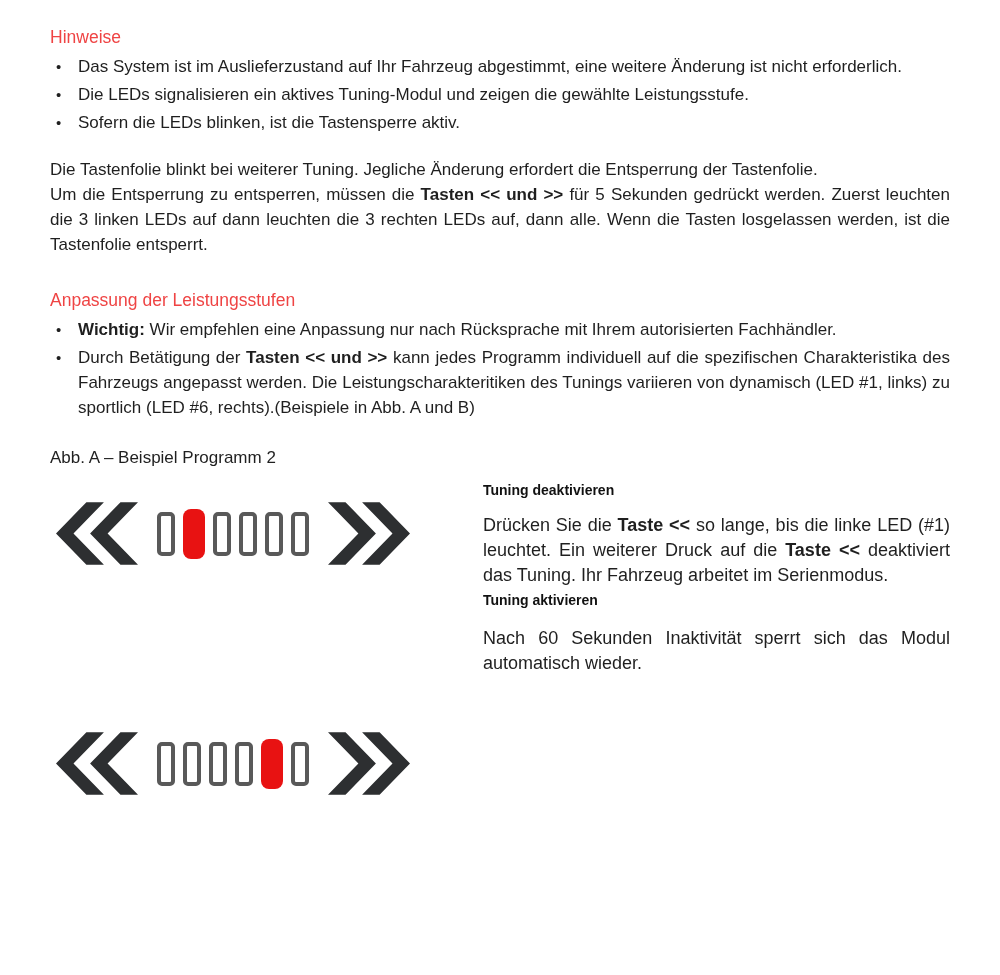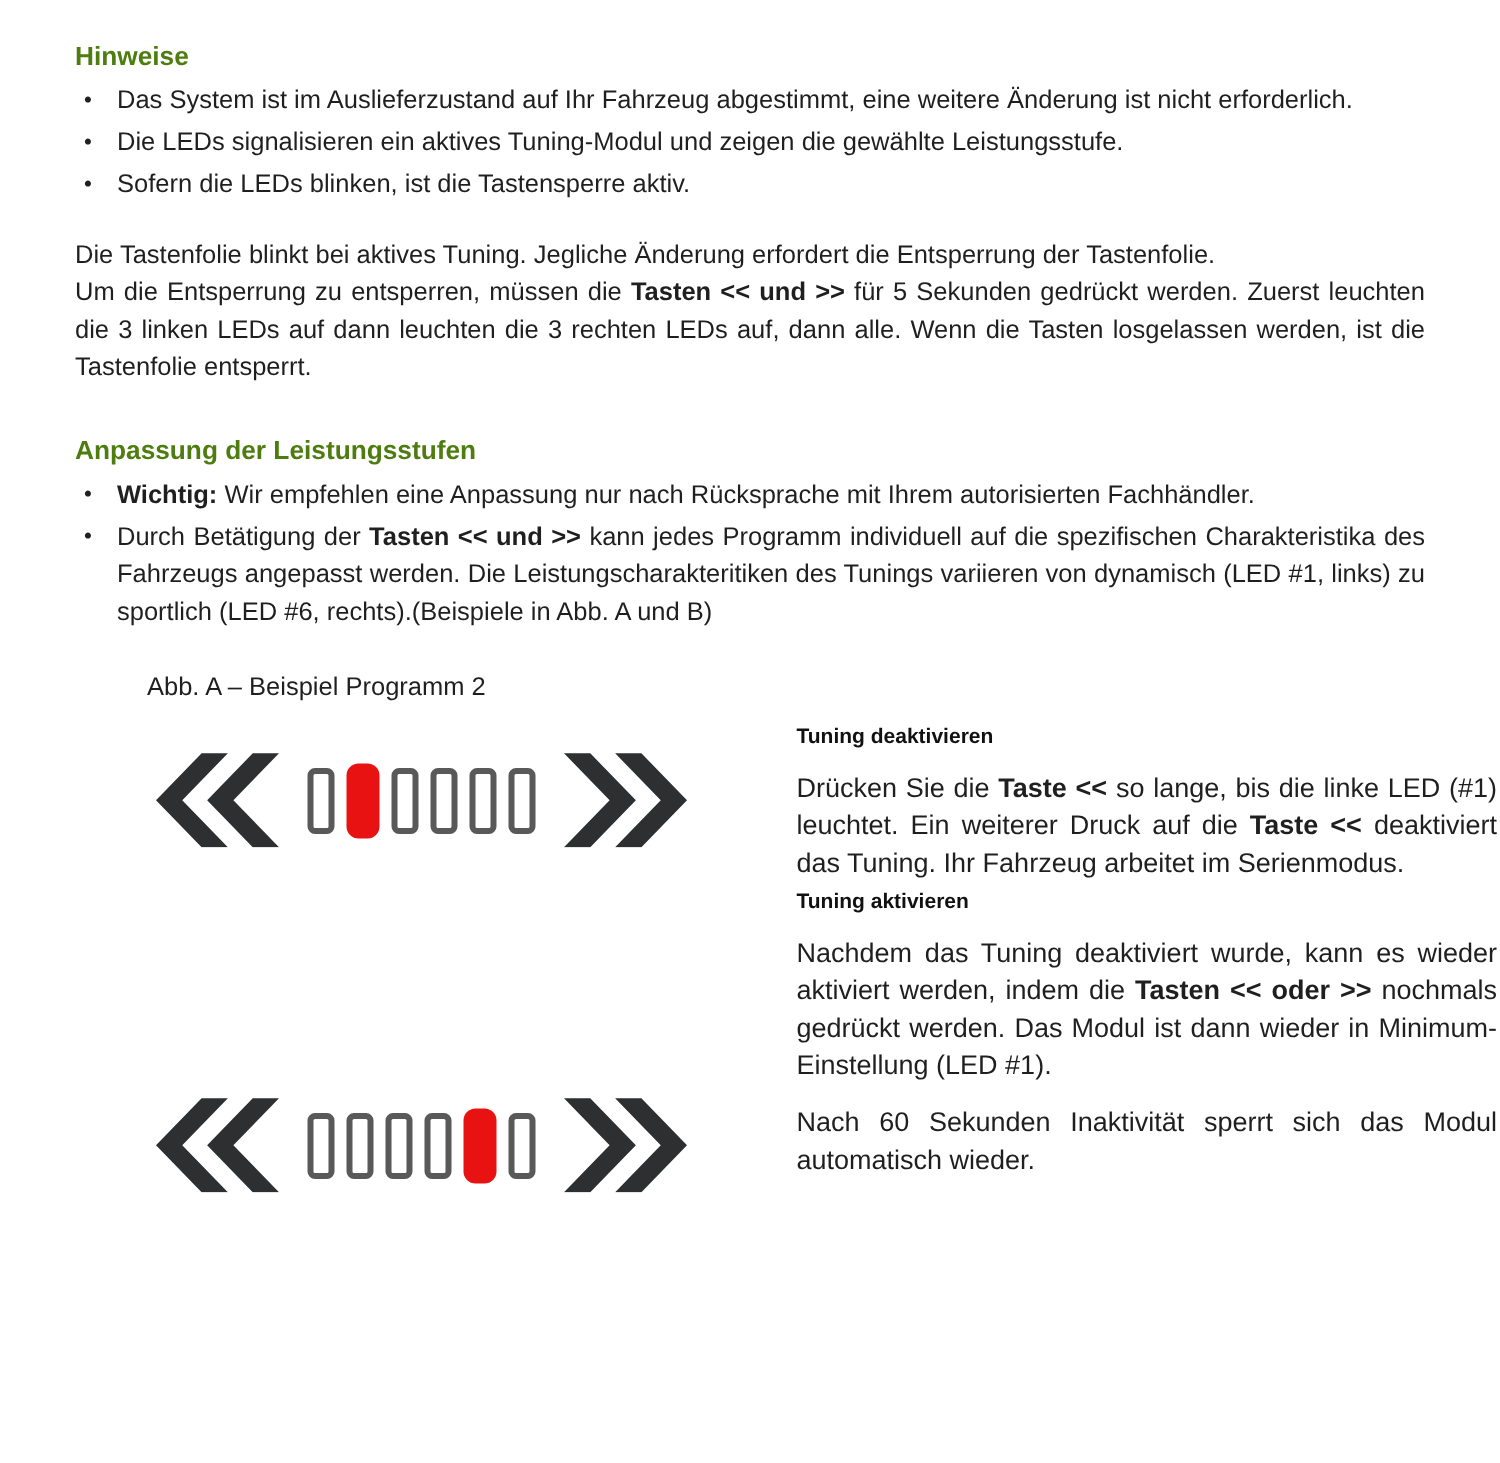--- a/index.html
+++ b/index.html
@@ -1,36 +1,36 @@
 <!DOCTYPE html>
 <html lang="de"><head>
 <meta charset="utf-8">
 <style>
   html,body{margin:0;padding:0;background:#ffffff;}
   body{width:1000px;height:975px;overflow:hidden;
        font-family:"Liberation Sans",sans-serif;color:#1f1f1f;}
   .page{padding:26px 50px 0 50px;position:relative;}
-  h3{font-size:17.5px;line-height:22px;font-weight:700;color:#4d7c0f;margin:0;}
+  h3{font-size:17.5px;line-height:22px;font-weight:400;color:#ef4444;margin:0;}
   .body-txt{font-size:17px;line-height:25px;}
   .just{text-align:justify;text-align-last:left;}
   .b{font-weight:700;}
   p{margin:0;}
 
   ul.bullets{list-style:none;margin:6px 0 0 0;padding:0;}
   ul.bullets li{display:flex;margin:0 0 3px 0;}
   .dot{flex:0 0 28px;padding-left:6px;box-sizing:border-box;font-size:15px;}
   .btxt{flex:1;}
 
   .sec2-head{margin-top:30px;}
   .sec2-p{margin-top:22px;}
   .sec3-head{margin-top:32px;}
   .sec3-li1{margin-top:13px;}
   .sec3-li2{margin-top:13px;}
 
-  .figures-area{position:relative;margin-top:26px;height:416px;margin-left:48px;}
+  .figures-area{position:relative;margin-top:26px;height:416px;}
   .fig-label{position:absolute;left:0;font-size:17px;color:#1f1f1f;}
   .figA-label{top:2px;}
   .figB-label{top:236px;}
   .fig-graphic{position:absolute;left:6px;display:flex;align-items:center;gap:15px;}
   .figA-graphic{top:56px;}
   .figB-graphic{top:286px;}
 
   .chev{display:block;}
   .chev polygon{fill:#2d2f31;}
   .chev-left{transform:scaleX(-1);}
@@ -65,21 +65,21 @@
         <span class="btxt"><span>Die LEDs signalisieren ein aktives Tuning-Modul und zeigen die gewählte Leistungsstufe.</span></span>
       </li>
       <li>
         <span class="dot">•</span>
         <span class="btxt"><span>Sofern die LEDs blinken, ist die Tastensperre aktiv.</span></span>
       </li>
     </ul>
   </section>
 
   <section>
-    <p class="body-txt sec2-p"><span>Die Tastenfolie blinkt bei aktives Tuning. Jegliche Änderung erfordert die Entsperrung der Tastenfolie.</span></p>
+    <p class="body-txt sec2-p"><span>Die Tastenfolie blinkt bei weiterer Tuning. Jegliche Änderung erfordert die Entsperrung der Tastenfolie.</span></p>
     <p class="body-txt just"><span>Um die Entsperrung zu entsperren, müssen die </span><span class="b">Tasten &lt;&lt; und &gt;&gt;</span><span> für 5 Sekunden gedrückt werden. Zuerst leuchten die 3 linken LEDs auf dann leuchten die 3 rechten LEDs auf, dann alle. Wenn die Tasten losgelassen werden, ist die Tastenfolie entsperrt.</span></p>
   </section>
 
   <section>
     <h3 class="sec3-head">Anpassung der Leistungsstufen</h3>
     <ul class="bullets body-txt">
       <li class="sec3-li1">
         <span class="dot">•</span>
         <span class="btxt">
           <span style="display:block"><span class="b">Wichtig:</span><span> Wir empfehlen eine Anpassung nur nach Rücksprache mit Ihrem autorisierten Fachhändler.</span></span>
@@ -130,18 +130,17 @@
       <svg class="chev" width="82" height="63" viewBox="0 0 89 68">
         <polygon points="0,0 19,0 52,34 19,68 0,68 33,34"></polygon>
         <polygon points="37,0 56,0 89,34 56,68 37,68 70,34"></polygon>
       </svg>
     </div>
 
     <div class="right-col">
       <h4>Tuning deaktivieren</h4>
       <p class="rc-p1 just"><span>Drücken Sie die </span><span class="b">Taste &lt;&lt;</span><span> so lange, bis die linke LED (#1) leuchtet. Ein weiterer Druck auf die </span><span class="b">Taste &lt;&lt;</span><span> deaktiviert das Tuning. Ihr Fahrzeug arbeitet im Serienmodus.</span></p>
       <h4 class="rc-h2">Tuning aktivieren</h4>
-      <p class="rc-p3 just"><span>Nachdem das Tuning deaktiviert wurde, kann es wieder aktiviert werden, indem die </span><span class="b">Tasten &lt;&lt; oder &gt;&gt;</span><span> nochmals gedrückt werden. Das Modul ist dann wieder in Minimum-Einstellung (LED #1).</span></p>
       <p class="rc-p4 just"><span>Nach 60 Sekunden Inaktivität sperrt sich das Modul automatisch wieder.</span></p>
     </div>
 
   </div>
 </div>
 
 </body></html>

